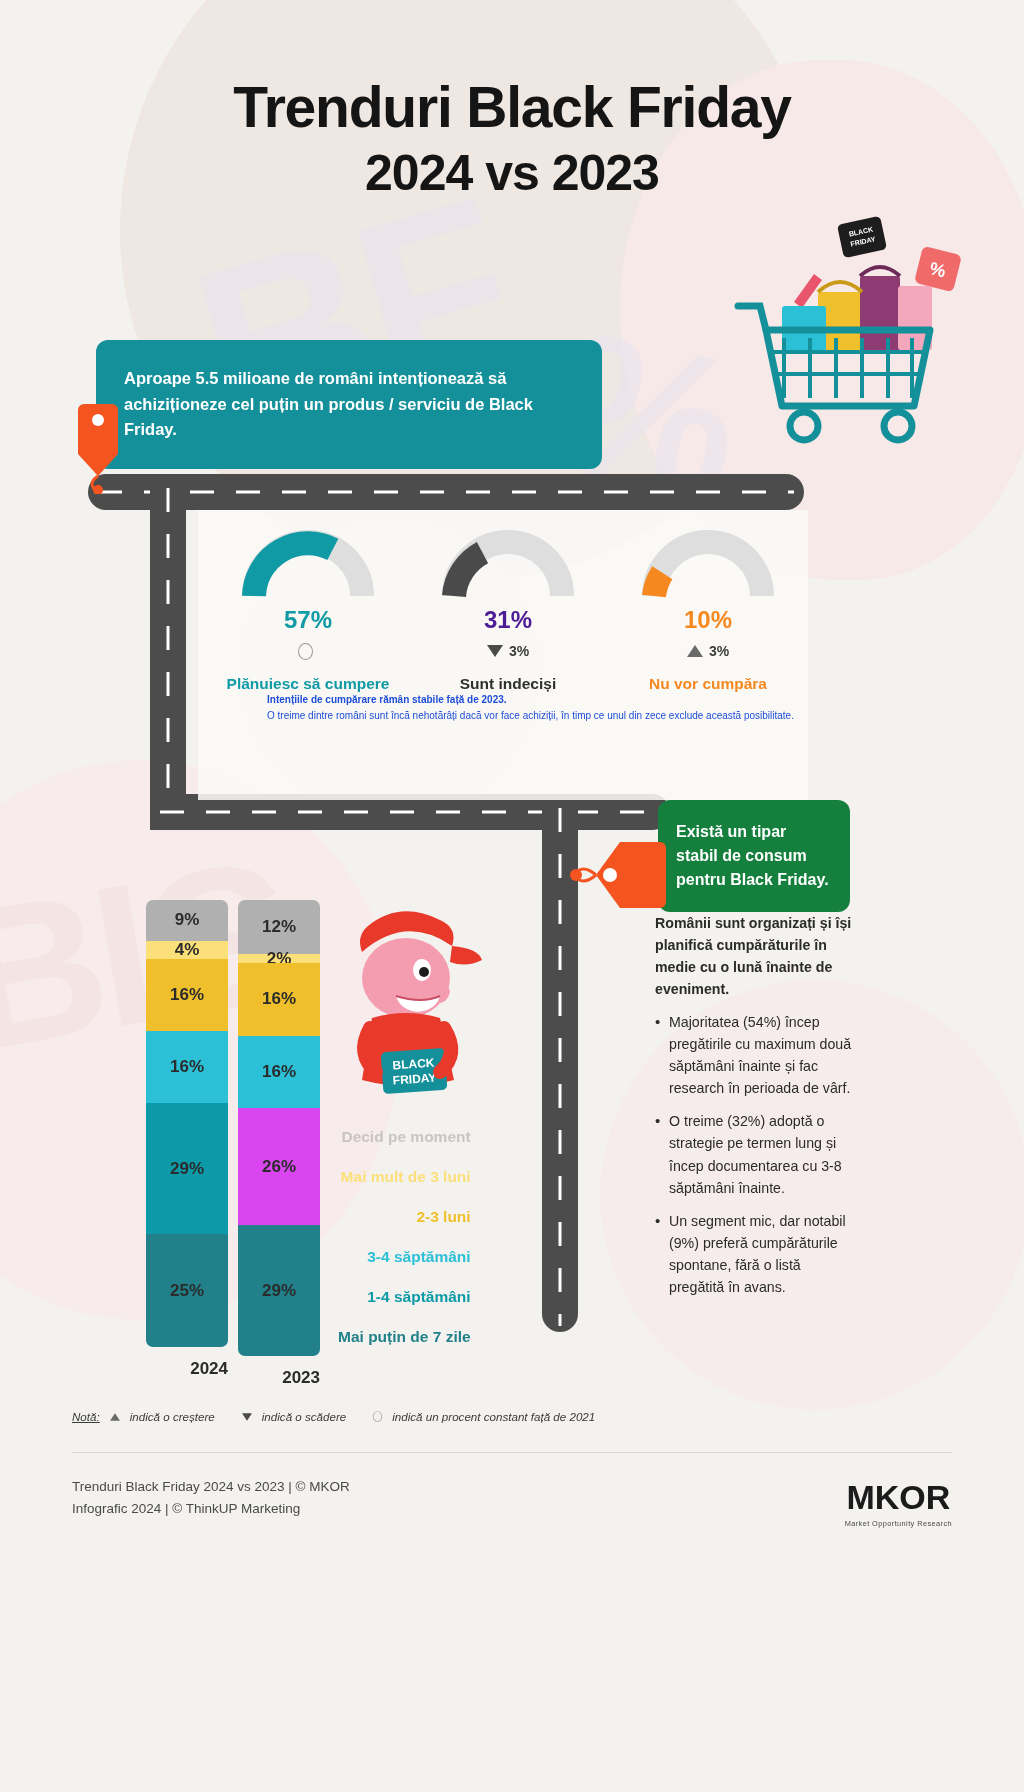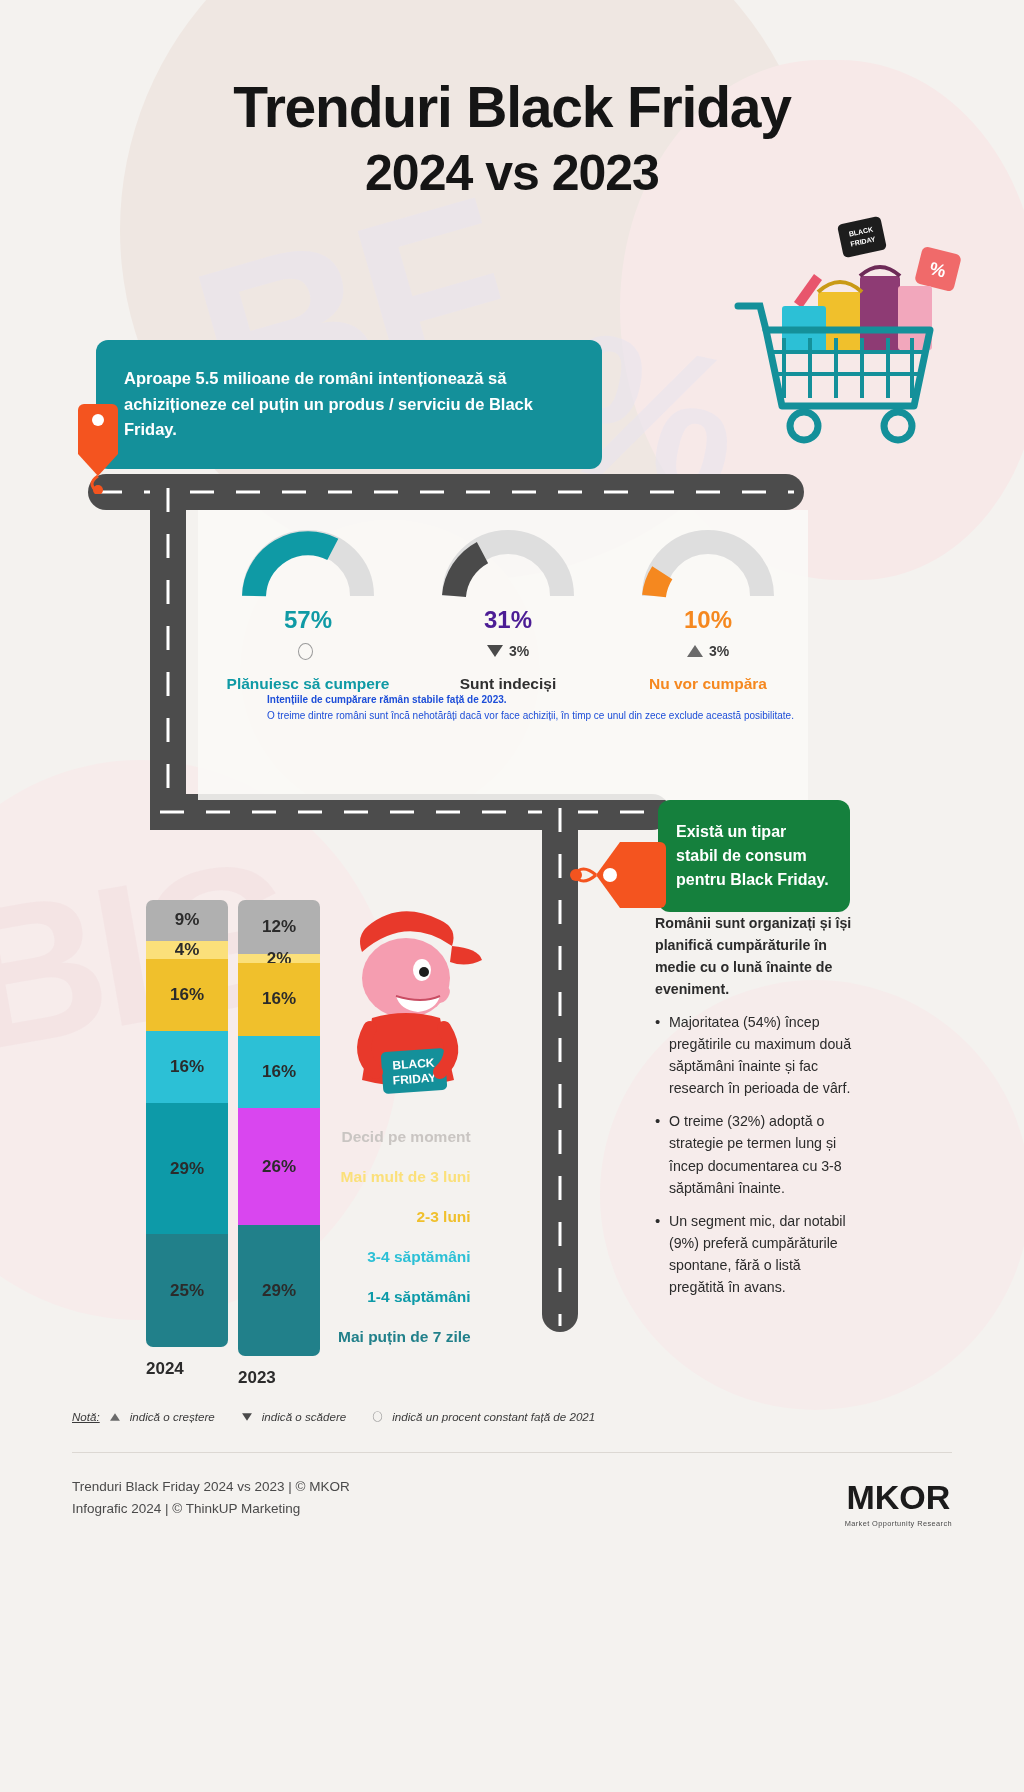--- a/index.html
+++ b/index.html
@@ -99,21 +99,21 @@
   .right-col ul { list-style: none; }
   .right-col li { position: relative; padding-left: 14px; margin-bottom: 11px; }
   .right-col li::before { content: "•"; position: absolute; left: 0; top: -1px; font-size: 15px; }
 
   
   .bars { position: absolute; left: 146px; top: 900px; z-index: 6; display: flex; gap: 10px; }
   .bar-col { width: 82px; }
   .stack { width: 82px; border-radius: 7px; overflow: hidden; display: flex; flex-direction: column; }
   .seg { display: flex; align-items: center; justify-content: center;
     font-size: 17px; font-weight: 700; color: #2b2b2b; }
-  .year-lab { text-align: left; font-size: 17px; font-weight: 700; color: #2b2b2b; margin-top: 12px; }
+  .year-lab { text-align: right; font-size: 17px; font-weight: 700; color: #2b2b2b; margin-top: 12px; }
 
   
   .legend { position: absolute; left: 338px; top: 1128px; z-index: 6; }
   .legend-item { font-size: 15.5px; font-weight: 700; margin-bottom: 22px; text-align: right; }
 
   
   .mascot { position: absolute; left: 310px; top: 900px; width: 190px; height: 230px; z-index: 6; }
 
   
   .note { position: absolute; left: 72px; top: 1408px; z-index: 6;

